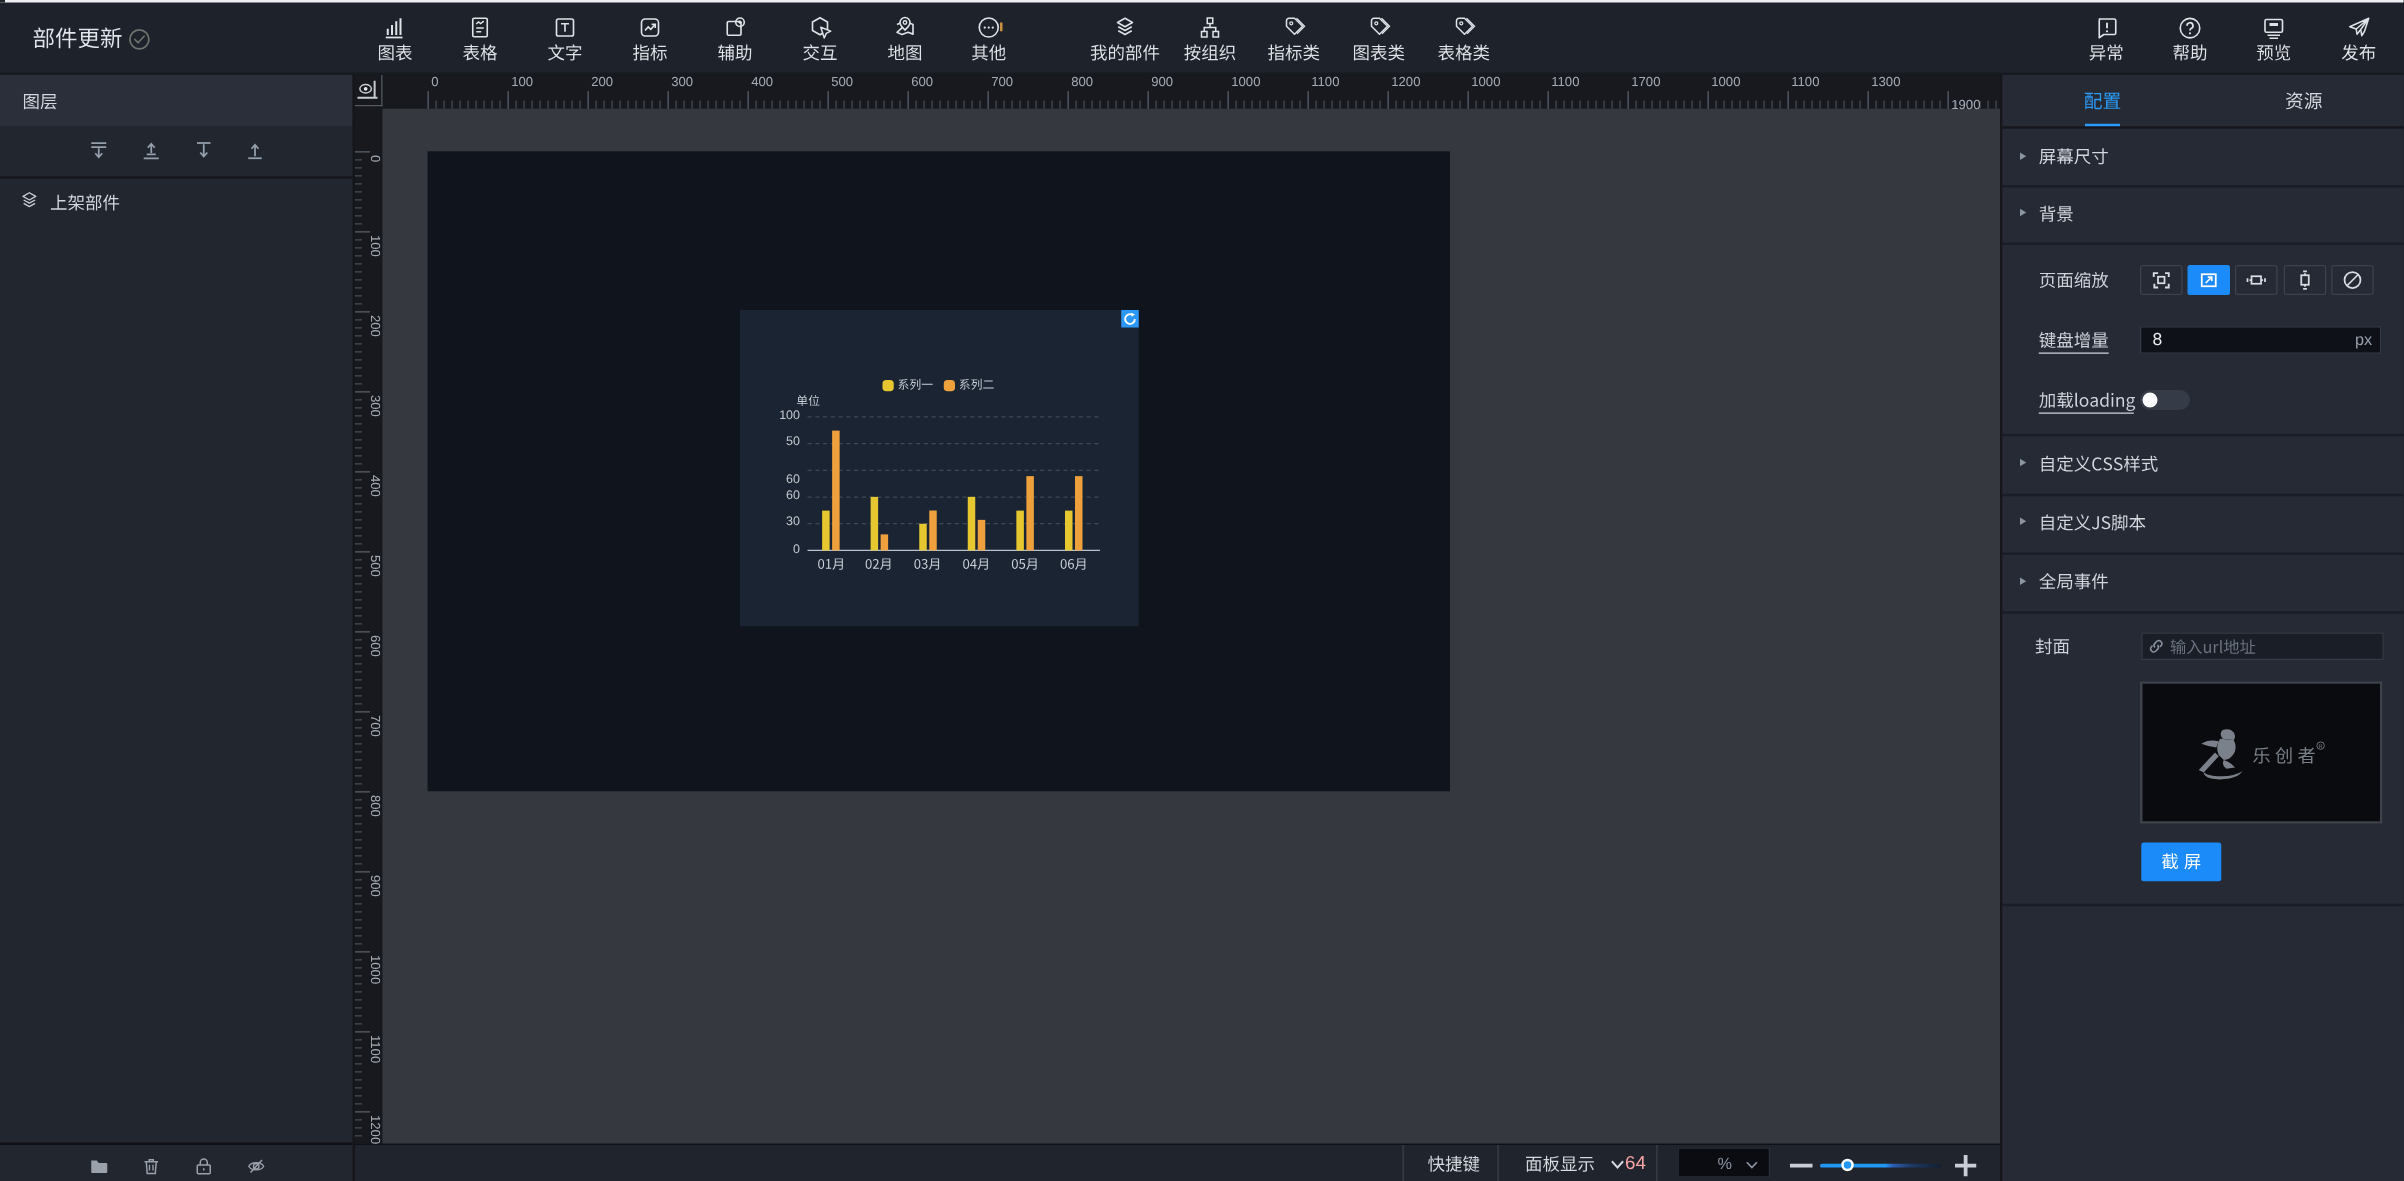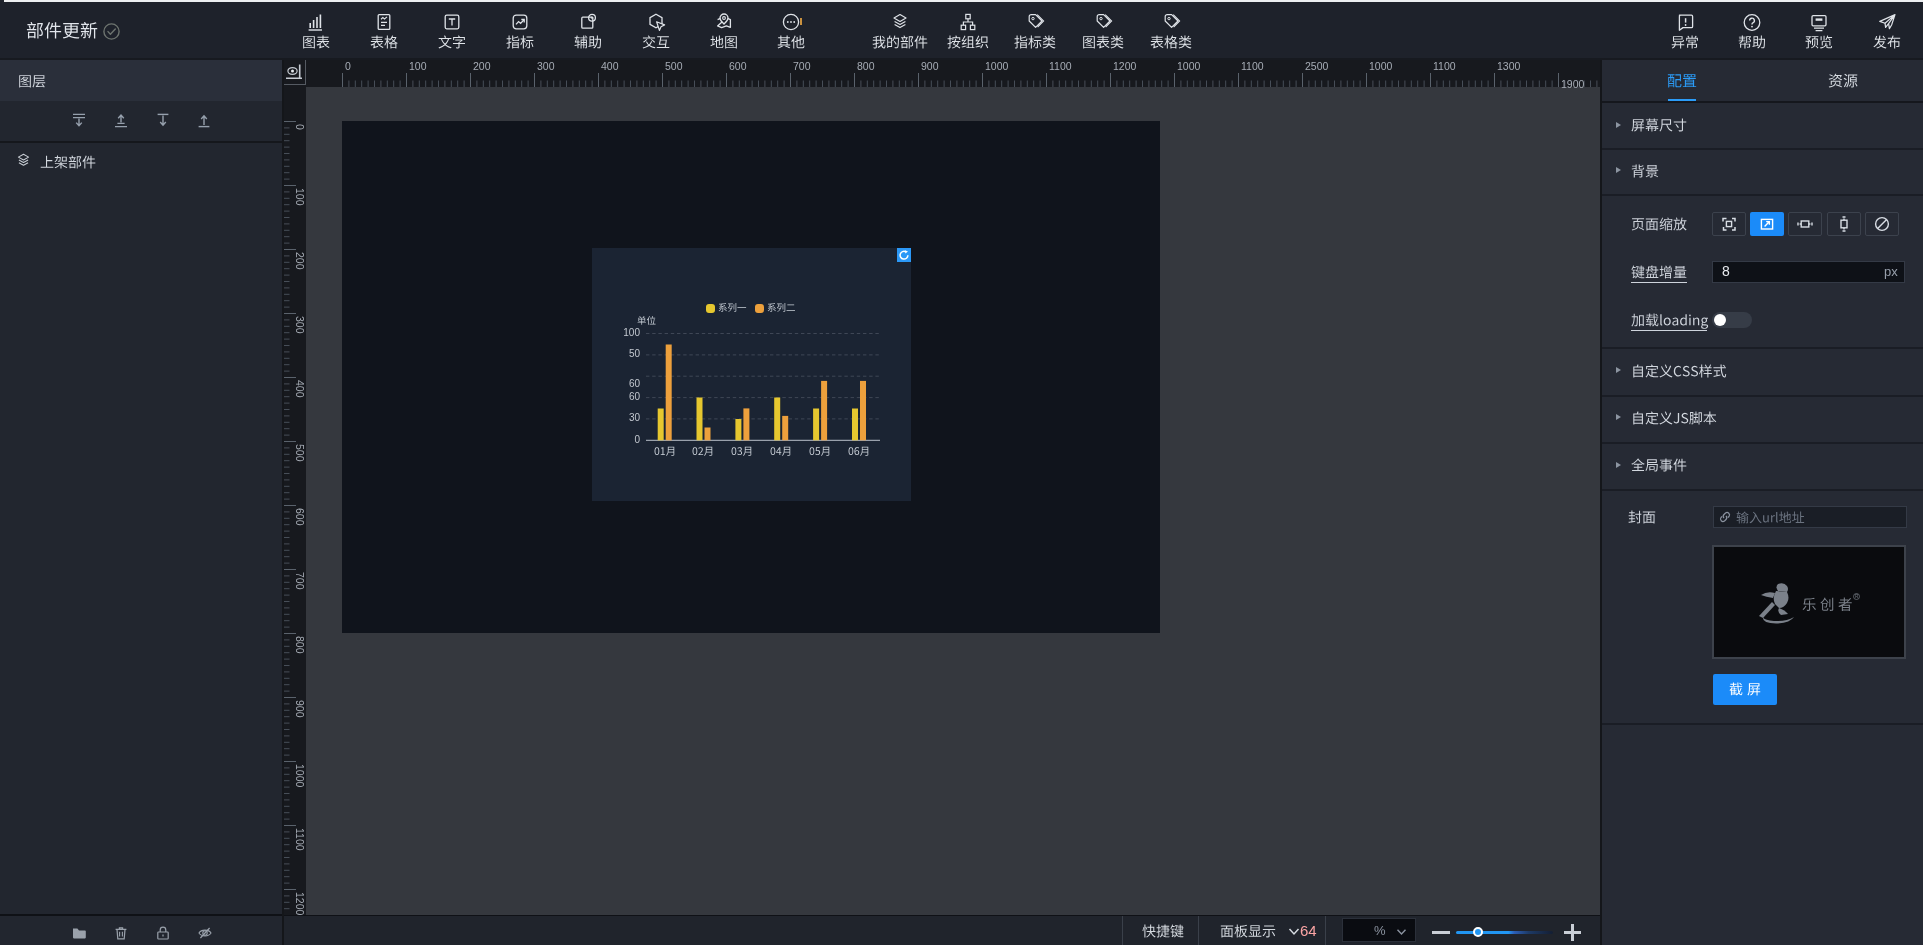--- a/index.html
+++ b/index.html
@@ -458,21 +458,21 @@
 <div style="position:absolute;left:665px;top:61.235px;font:400 10.5px 'Liberation Sans',sans-serif;color:#a6acb5;letter-spacing:0px;white-space:nowrap;line-height:10.5px">500</div>
 <div style="position:absolute;left:729px;top:61.235px;font:400 10.5px 'Liberation Sans',sans-serif;color:#a6acb5;letter-spacing:0px;white-space:nowrap;line-height:10.5px">600</div>
 <div style="position:absolute;left:793px;top:61.235px;font:400 10.5px 'Liberation Sans',sans-serif;color:#a6acb5;letter-spacing:0px;white-space:nowrap;line-height:10.5px">700</div>
 <div style="position:absolute;left:857px;top:61.235px;font:400 10.5px 'Liberation Sans',sans-serif;color:#a6acb5;letter-spacing:0px;white-space:nowrap;line-height:10.5px">800</div>
 <div style="position:absolute;left:921px;top:61.235px;font:400 10.5px 'Liberation Sans',sans-serif;color:#a6acb5;letter-spacing:0px;white-space:nowrap;line-height:10.5px">900</div>
 <div style="position:absolute;left:985px;top:61.235px;font:400 10.5px 'Liberation Sans',sans-serif;color:#a6acb5;letter-spacing:0px;white-space:nowrap;line-height:10.5px">1000</div>
 <div style="position:absolute;left:1049px;top:61.235px;font:400 10.5px 'Liberation Sans',sans-serif;color:#a6acb5;letter-spacing:0px;white-space:nowrap;line-height:10.5px">1100</div>
 <div style="position:absolute;left:1113px;top:61.235px;font:400 10.5px 'Liberation Sans',sans-serif;color:#a6acb5;letter-spacing:0px;white-space:nowrap;line-height:10.5px">1200</div>
 <div style="position:absolute;left:1177px;top:61.235px;font:400 10.5px 'Liberation Sans',sans-serif;color:#a6acb5;letter-spacing:0px;white-space:nowrap;line-height:10.5px">1000</div>
 <div style="position:absolute;left:1241px;top:61.235px;font:400 10.5px 'Liberation Sans',sans-serif;color:#a6acb5;letter-spacing:0px;white-space:nowrap;line-height:10.5px">1100</div>
-<div style="position:absolute;left:1305px;top:61.235px;font:400 10.5px 'Liberation Sans',sans-serif;color:#a6acb5;letter-spacing:0px;white-space:nowrap;line-height:10.5px">2500</div>
+<div style="position:absolute;left:1305px;top:61.235px;font:400 10.5px 'Liberation Sans',sans-serif;color:#a6acb5;letter-spacing:0px;white-space:nowrap;line-height:10.5px">1700</div>
 <div style="position:absolute;left:1369px;top:61.235px;font:400 10.5px 'Liberation Sans',sans-serif;color:#a6acb5;letter-spacing:0px;white-space:nowrap;line-height:10.5px">1000</div>
 <div style="position:absolute;left:1433px;top:61.235px;font:400 10.5px 'Liberation Sans',sans-serif;color:#a6acb5;letter-spacing:0px;white-space:nowrap;line-height:10.5px">1100</div>
 <div style="position:absolute;left:1497px;top:61.235px;font:400 10.5px 'Liberation Sans',sans-serif;color:#a6acb5;letter-spacing:0px;white-space:nowrap;line-height:10.5px">1300</div>
 <div style="position:absolute;left:1561px;top:79px;font:400 10.5px 'Liberation Sans',sans-serif;color:#a6acb5;letter-spacing:0px;white-space:nowrap;line-height:10.5px">1900</div>
 <svg style="position:absolute;left:284px;top:87px;overflow:visible;" width="22" height="828" viewBox="0 0 22 828">
     <path d="M0 34.5 H12" stroke="#5a626c" stroke-width="1"></path>
     <path d="M0 40.9 H5.5" stroke="#474e58" stroke-width="1"></path>
     <path d="M0 47.3 H5.5" stroke="#474e58" stroke-width="1"></path>
     <path d="M0 53.7 H5.5" stroke="#474e58" stroke-width="1"></path>
     <path d="M0 60.1 H5.5" stroke="#474e58" stroke-width="1"></path>

